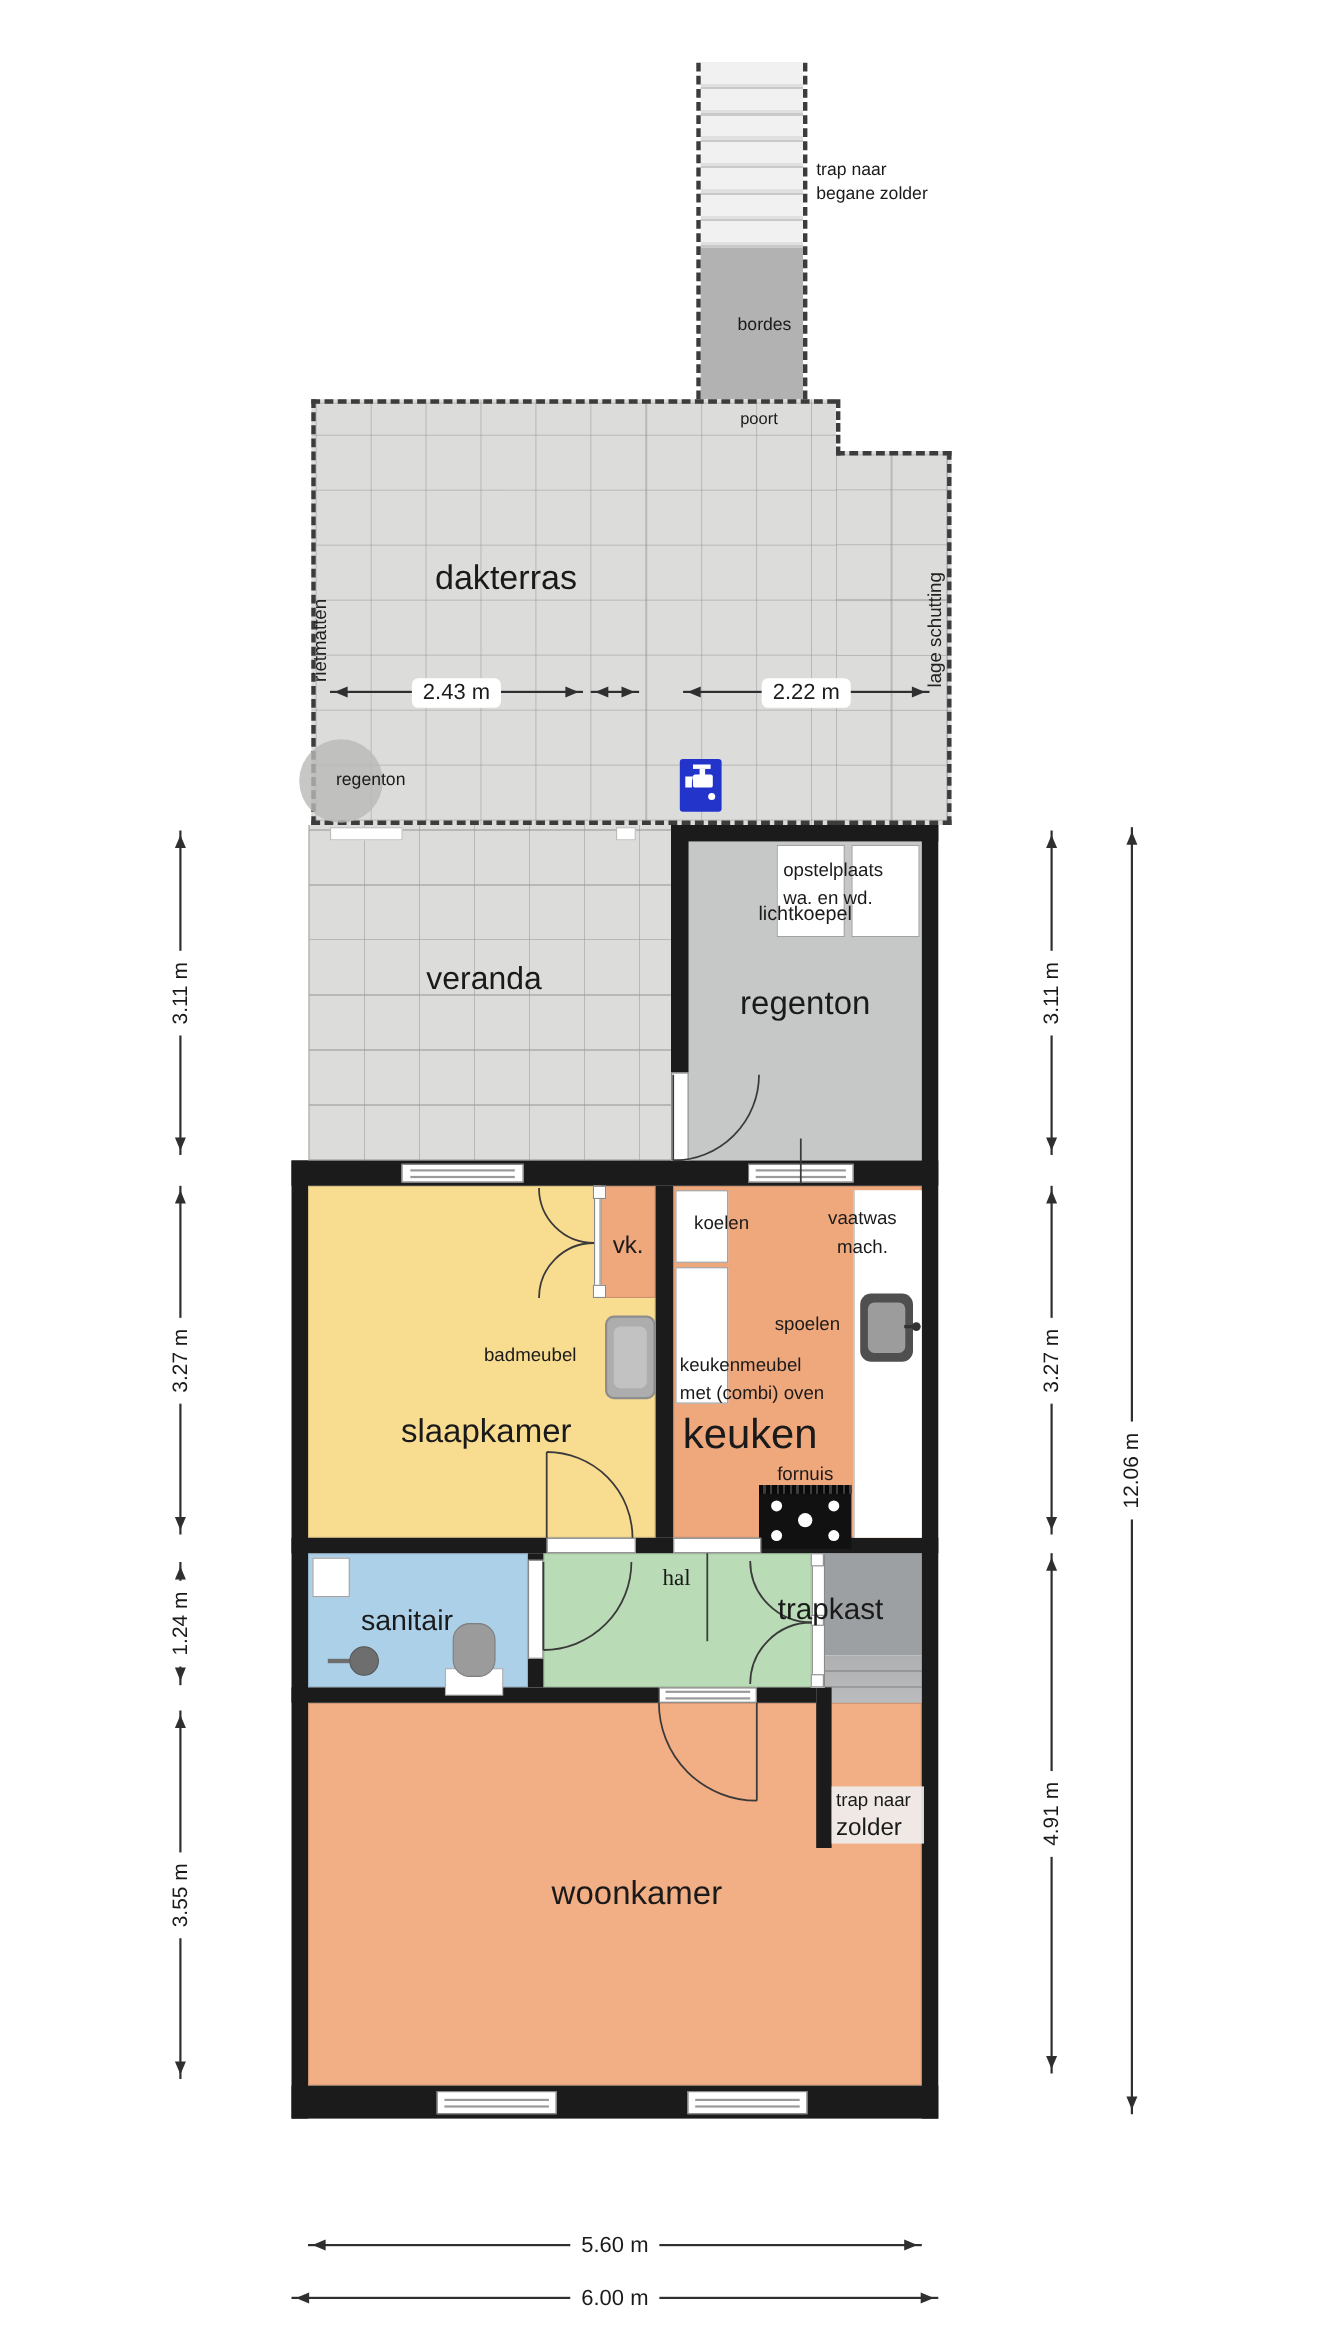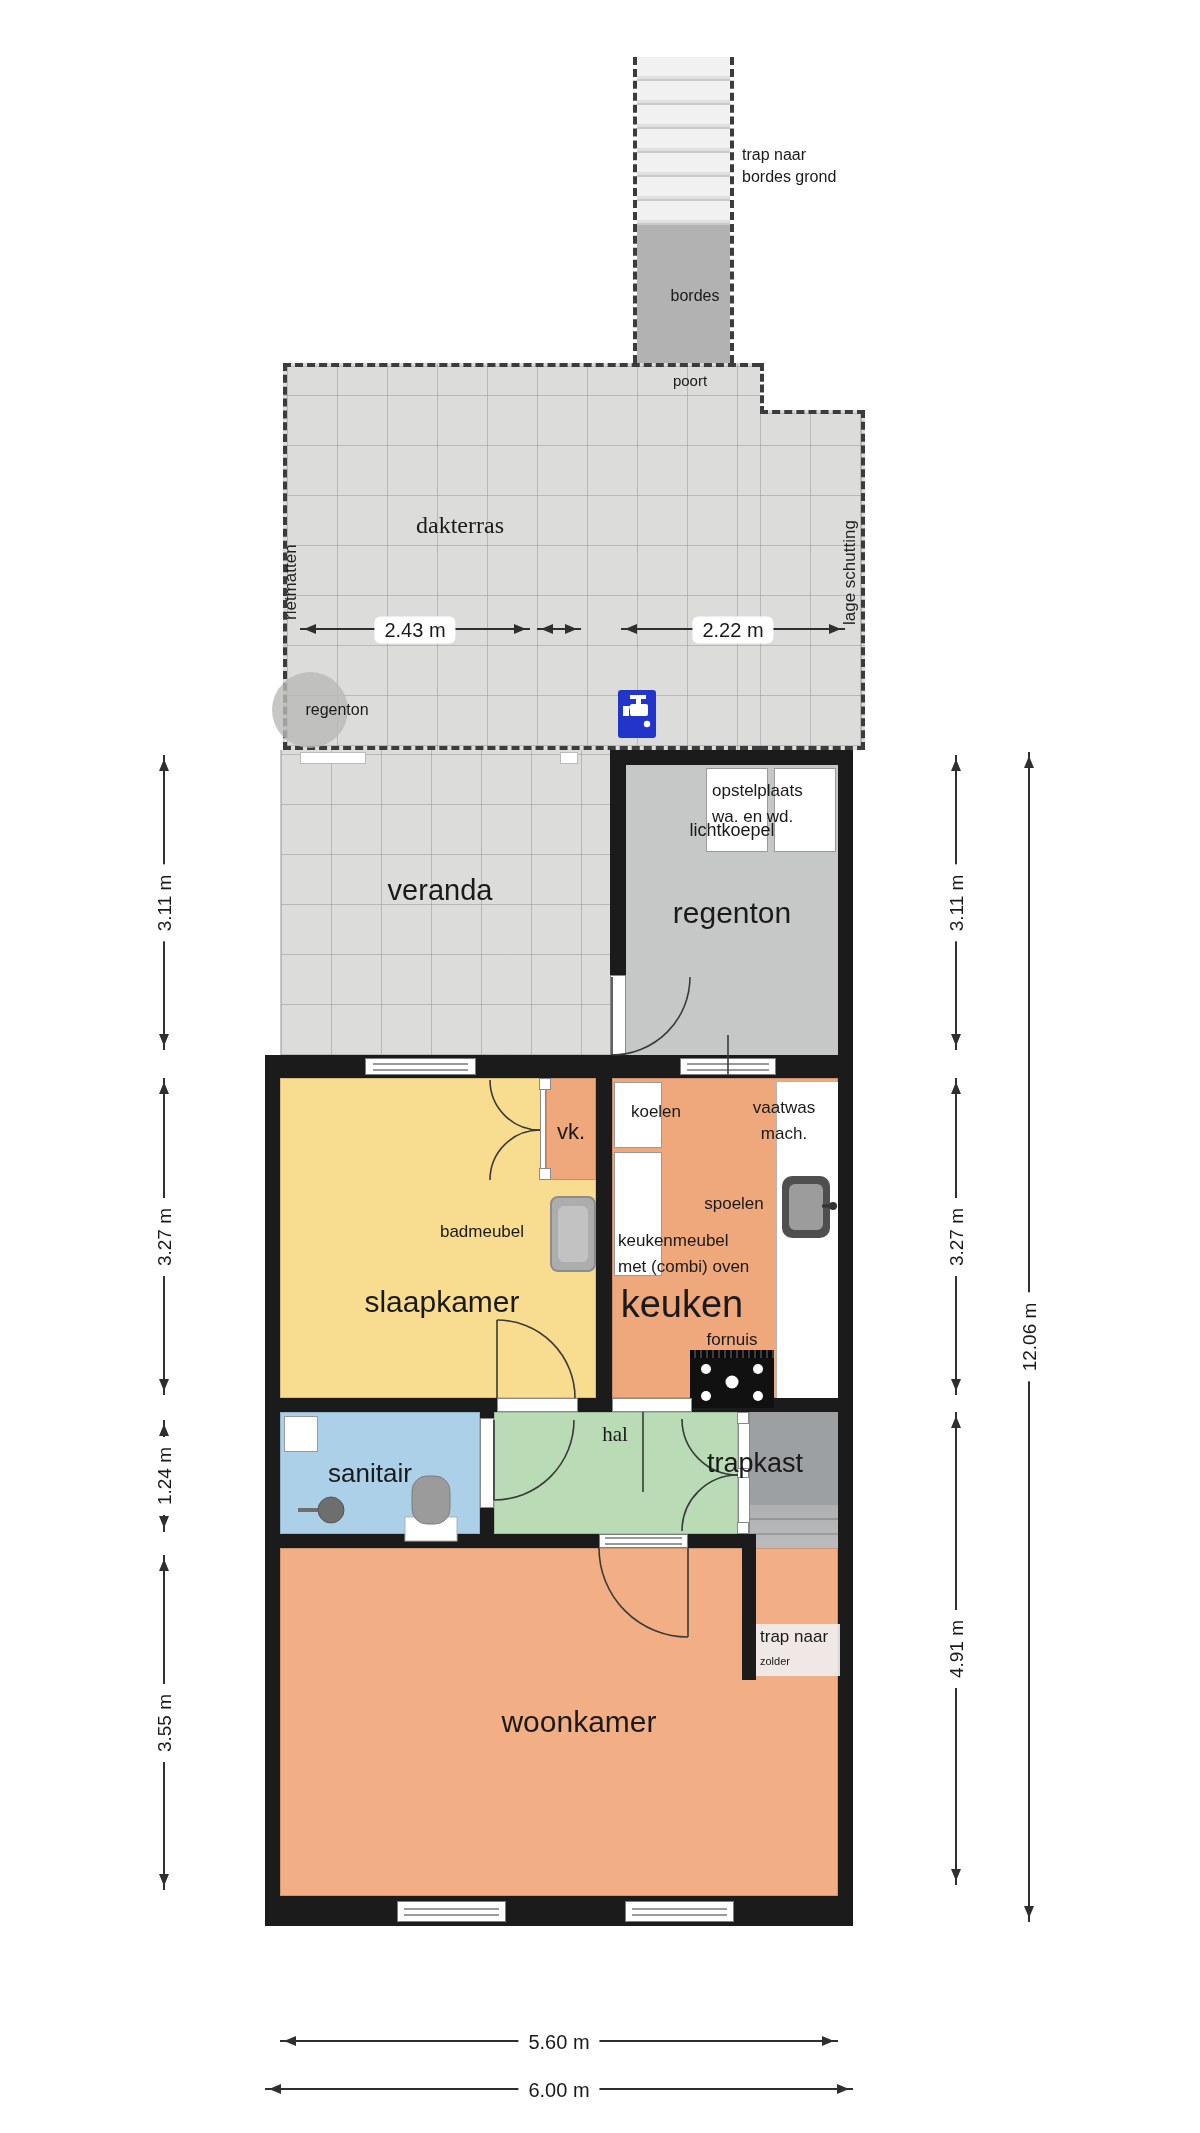--- a/index.html
+++ b/index.html
@@ -51,27 +51,27 @@
 
 <div class="canvas">
 
 
   <div class="abs steps z1" style="left:637px;top:57px;width:93px;height:168px;"></div>
   <div class="abs z1" style="left:637px;top:225px;width:93px;height:138px;background:#b2b2b2;"></div>
   <div class="abs dash-l z2" style="left:633px;top:57px;width:4px;height:306px;"></div>
   <div class="abs dash-r z2" style="left:730px;top:57px;width:4px;height:306px;"></div>
   <div class="abs lbl z5" style="left:637px;top:286px;width:116px;height:20px;font-size:16px;">bordes</div>
   <div class="abs z5" style="left:742px;top:146px;width:160px;height:22px;font-size:16px;">trap naar</div>
-  <div class="abs z5" style="left:742px;top:168px;width:160px;height:22px;font-size:16px;">bordes grond</div>
+  <div class="abs z5" style="left:742px;top:168px;width:160px;height:22px;font-size:16px;">begane zolder</div>
 
   <div class="abs tiles dash-tl z1" style="left:283px;top:363px;width:477px;height:387px;"></div>
   <div class="abs tiles dash-tr z1" style="left:760px;top:410px;width:105px;height:340px;"></div>
   <div class="abs dash-l z1" style="left:760px;top:363px;width:4px;height:51px;"></div>
   <div class="abs lbl z5" style="left:650px;top:370px;width:80px;height:20px;font-size:15px;">poort</div>
-  <div class="abs lbl z5" style="left:330px;top:505px;width:260px;height:40px;font-size:24px;font-family:Liberation Serif, serif;">dakterras</div>
+  <div class="abs lbl z5" style="left:330px;top:505px;width:260px;height:40px;font-size:31px;">dakterras</div>
   <div class="vtext z5" style="left:281px;top:620px;">rietmatten</div>
   <div class="vtext z5" style="left:840px;top:625px;">lage schutting</div>
 
   <div class="abs z2" style="left:272px;top:672px;width:76px;height:76px;border-radius:50%;background:#b9b9b7;opacity:.8;"></div>
   <div class="abs lbl z5" style="left:262px;top:700px;width:150px;height:20px;font-size:16px;text-align:right;">regenton</div>
 
   <div class="hdim z5" style="left:300px;top:628px;width:230px;">
     <span class="dlbl">2.43 m</span>
   </div>
   <div class="hdim z5" style="left:537px;top:628px;width:44px;"></div>
@@ -144,21 +144,21 @@
   <div class="abs z1" style="left:750px;top:1412px;width:88px;height:93px;background:#9ca0a2;"></div>
   <div class="abs zsteps z1" style="left:750px;top:1505px;width:88px;height:160px;"></div>
   <div class="abs whitebox z3" style="left:284px;top:1416px;width:34px;height:36px;"></div>
   <div class="abs lbl z5" style="left:290px;top:1458px;width:160px;height:30px;font-size:26px;">sanitair</div>
   <div class="abs lbl z5" style="left:570px;top:1418px;width:90px;height:32px;font-size:21px;font-family:Liberation Serif, serif;">hal</div>
   <div class="abs lbl z5" style="left:660px;top:1448px;width:190px;height:30px;font-size:27px;">trapkast</div>
   <div class="abs framev z3" style="left:738px;top:1412px;width:12px;height:122px;"></div>
   <div class="abs z3" style="left:737px;top:1468px;width:12px;height:10px;background:#fff;border:1px solid #8a8a8a;"></div>
   <div class="abs chip z4" style="left:756px;top:1624px;width:84px;height:52px;"></div>
   <div class="abs lbl-left z5" style="left:760px;top:1626px;width:80px;height:22px;font-size:17px;">trap naar</div>
-  <div class="abs lbl-left z5" style="left:760px;top:1650px;width:80px;height:22px;font-size:11px;">zolder</div>
+  <div class="abs lbl-left z5" style="left:760px;top:1650px;width:80px;height:22px;font-size:22px;">zolder</div>
 
   <div class="abs room z1" style="left:280px;top:1548px;width:558px;height:348px;background:#f2ae84;"></div>
   <div class="abs lbl z5" style="left:449px;top:1704px;width:260px;height:36px;font-size:30px;">woonkamer</div>
 
   <div class="abs win z3" style="left:365px;top:1058px;width:111px;height:17px;"></div>
   <div class="abs win z3" style="left:680px;top:1058px;width:96px;height:17px;"></div>
   <div class="abs z3" style="left:610px;top:975px;width:16px;height:80px;background:#fff;border:1px solid #8a8a8a;"></div>
   <div class="abs z3" style="left:497px;top:1398px;width:81px;height:14px;background:#fff;border:1px solid #8a8a8a;"></div>
   <div class="abs z3" style="left:612px;top:1398px;width:80px;height:14px;background:#fff;border:1px solid #8a8a8a;"></div>
   <div class="abs z3" style="left:480px;top:1418px;width:14px;height:90px;background:#fff;border:1px solid #8a8a8a;"></div>

